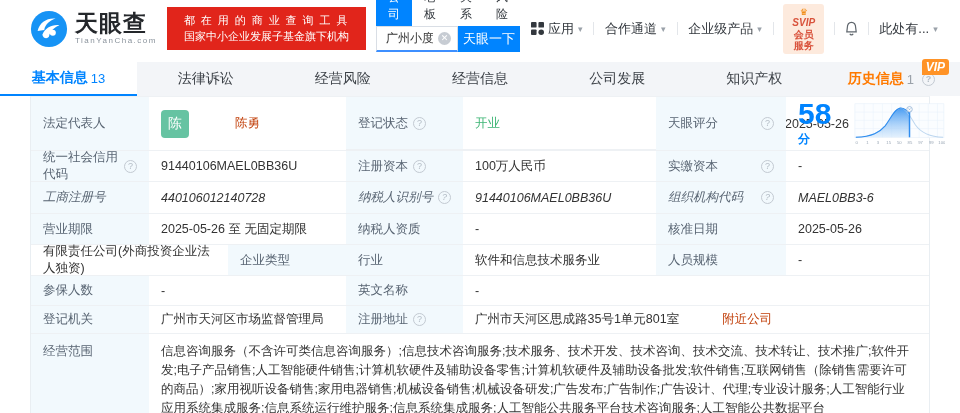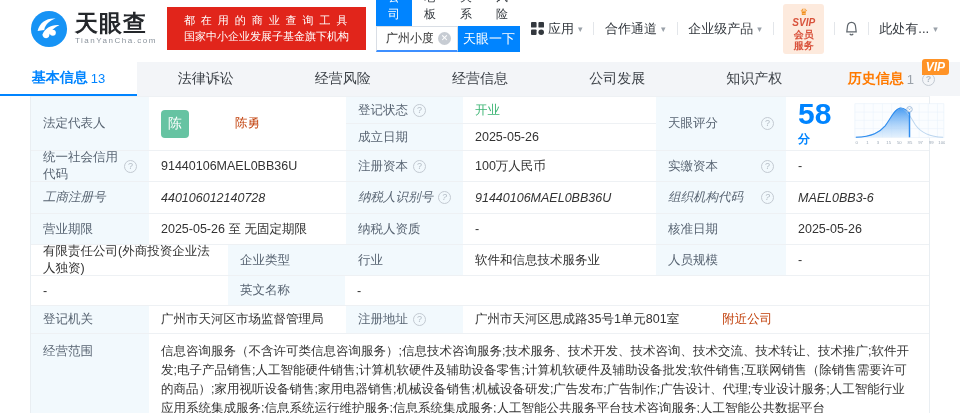--- a/index.html
+++ b/index.html
@@ -58,21 +58,21 @@
   .card { margin:0 30px; background:#fff; border:1px solid #e9eef2; border-top:1px solid #eef1f4; }
   .row { display:flex; border-bottom:1px solid #eef1f4; }
   .cell { padding:0 12px; display:flex; align-items:center; font-size:12.5px; min-width:0; }
   .lbl { background:#f2f9fd; color:#596573; }
   .wl1 { width:118px; flex:none; }
   .wv1 { width:197px; flex:none; }
   .wl2 { width:117px; flex:none; }
   .wv2 { width:193px; flex:none; }
   .wl3 { width:130px; flex:none;justify-content:space-between; }
   .wv3 { flex:1; }
-  .mid { width:310px; flex:none; display:flex; flex-direction:column; }
+  .mid { width:310px; flex:none; display:flex; flex-direction:row; }
   .subrow { display:flex; flex:1; }
   .subrow:first-child { border-bottom:1px solid #eef1f4; }
   .subrow .wl2 { width:117px; }
   .subrow .wv2 { flex:1; }
   .h54 { height:54px; } .h31 { height:31px; } .h32 { height:32px;font-style:italic; } .h30 { height:30px; } .h28 { height:28px; }
   .green { color:#3eb575; }
   .link { color:#c2410c; cursor:pointer; text-decoration:none;margin-left:36px; }
   .avatar { width:28px; height:28px; background:#66c3a2; color:#fff; border-radius:4px;
      font-size:14px; display:flex; align-items:center; justify-content:center; margin-right:10px; cursor:pointer; flex:none; }
   .score-cell { flex:1; display:flex; align-items:center; gap:14px; padding:0 12px; }
@@ -292,20 +292,21 @@
   <div class="row h31">
     <div class="cell wv1">有限责任公司(外商投资企业法人独资)</div>
     <div class="cell lbl wl1">企业类型</div>
     <div class="cell lbl wl2">行业</div>
     <div class="cell wv2">软件和信息技术服务业</div>
     <div class="cell lbl wl3">人员规模</div>
     <div class="cell wv3">-</div>
   </div>
 
   <div class="row h30">
+    <div class="cell lbl wl1">参保人数</div>
     <div class="cell wv1">-</div>
     <div class="cell lbl wl2">英文名称</div>
     <div class="cell wv3">-</div>
   </div>
 
   <div class="row h28">
     <div class="cell lbl wl1">登记机关</div>
     <div class="cell wv1">广州市天河区市场监督管理局</div>
     <div class="cell lbl wl2">
       <span>注册地址</span>

